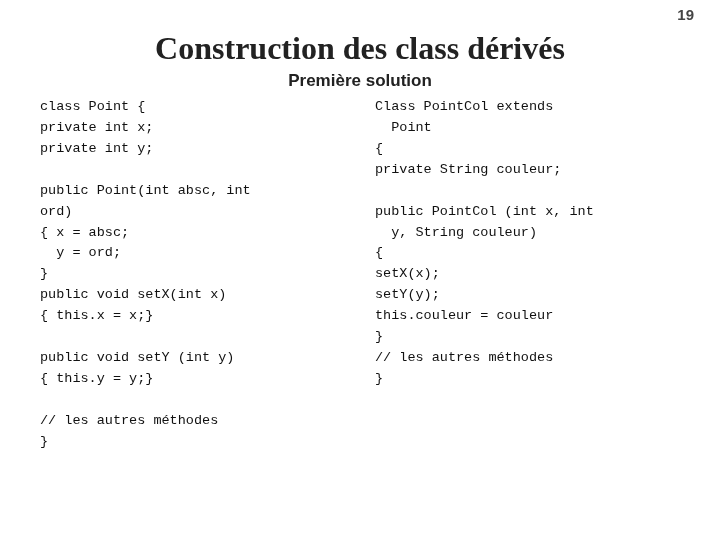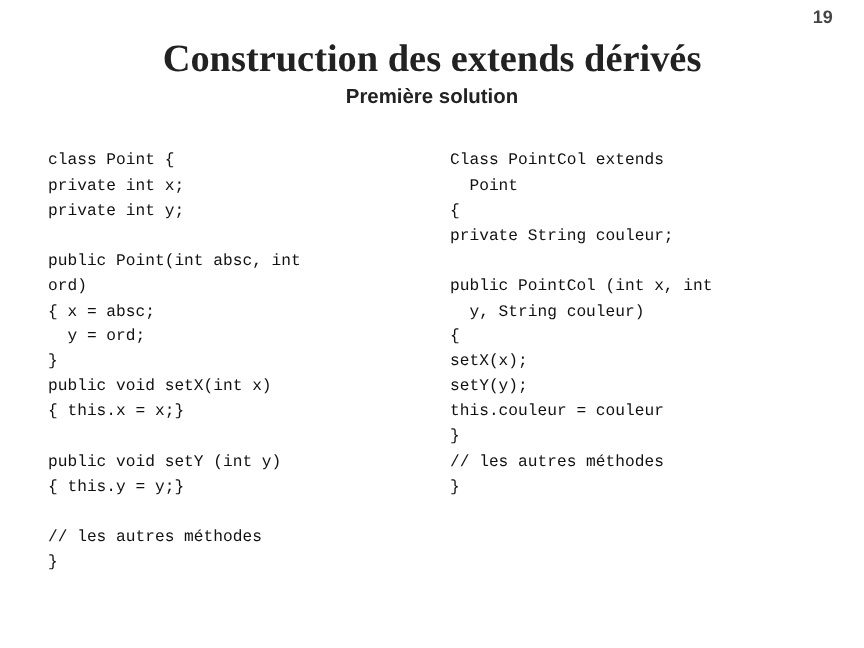--- a/index.html
+++ b/index.html
@@ -30,21 +30,21 @@
       color: #222;
       font-family: Georgia, serif;
     }
 
     .slide-subtitle {
       text-align: center;
       font-size: 17px;
       font-weight: bold;
       color: #222;
       margin-top: 4px;
-      margin-bottom: 34px;
+      margin-bottom: 6px;
       font-family: Arial, sans-serif;
     }
 
     .code-columns {
       display: flex;
       flex-direction: row;
       padding: 0 40px;
       gap: 30px;
       margin-top: 4px;
     }
@@ -56,21 +56,21 @@
       color: #111;
       line-height: 1.55;
       white-space: pre;
     }
   </style>
 </head>
 <body>
 
 <div class="slide-number">19</div>
 
-<div class="slide-title">Construction des extends dérivés</div>
+<div class="slide-title">Construction des class dérivés</div>
 <div class="slide-subtitle">Première solution</div>
 
 <div class="code-columns">
   <div class="code-block">class Point {
 private int x;
 private int y;
 
 public Point(int absc, int
 ord)
 { x = absc;

